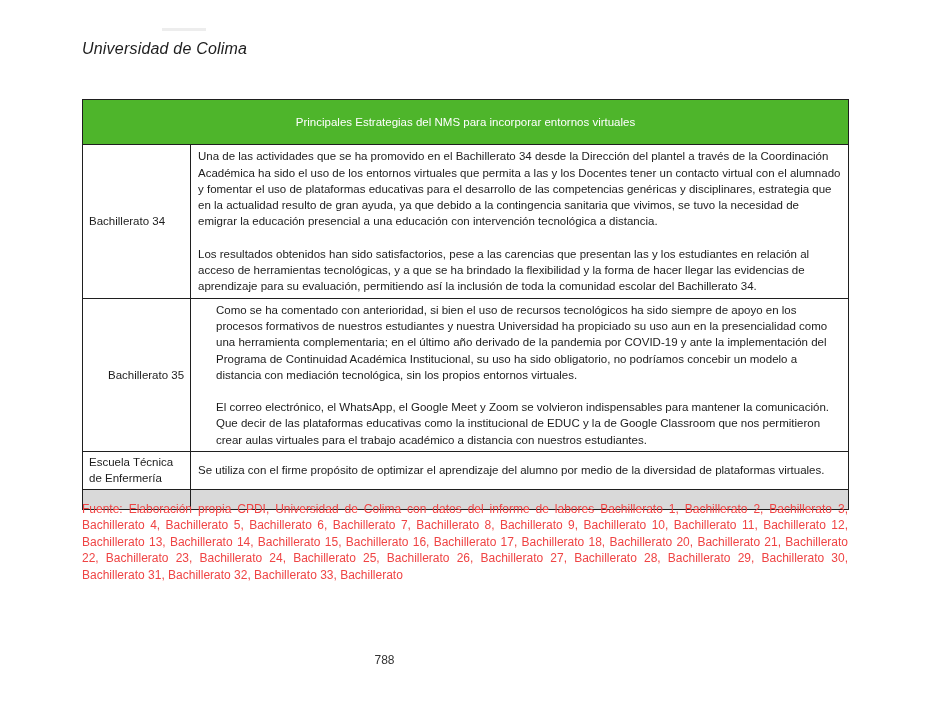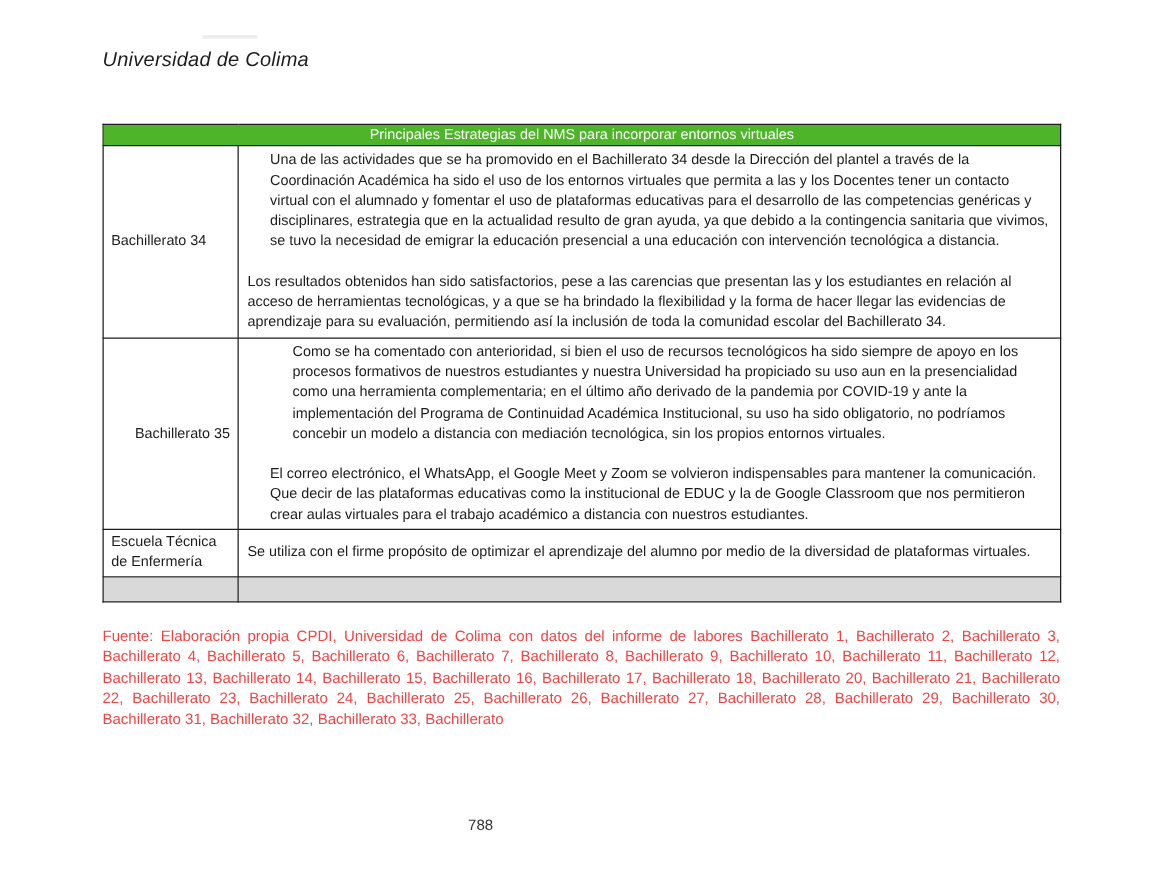--- a/index.html
+++ b/index.html
@@ -32,42 +32,42 @@
     font-size: 11.5px;
     line-height: 16.3px;
     overflow: hidden;
   }
   td.title-cell {
     height: 17px;
     background: var(--title-bg, #4eb52b);
     color: #ffffff;
     text-align: center;
     font-size: 11px;
-    padding: 0 4px;
+    padding: 14px 4px;
   }
   td.colhead-cell {
     height: 30px;
     background: var(--header-bg, #e2f0d9);
     text-align: center;
     vertical-align: middle;
     padding: 2px 4px;
   }
   td.plantel-cell {
     vertical-align: middle;
     padding: 2px 4px 2px 6px;
     background: #fff;
   }
   td.desc-cell {
     vertical-align: top;
     padding: 3px 7px;
     background: #fff;
   }
   td.desc-cell.v-middle { vertical-align: middle; }
   td.desc-cell p { margin: 0; }
-  td.desc-cell p.gap-after { margin-bottom: 16px; margin-left: 18px; }
+  td.desc-cell p.gap-after { margin-bottom: 16px; }
   tr.row-b34 td { height: 147px; }
   tr.row-b35 td { height: 150px; padding-left: 25px; }
   tr.row-enf td { height: 35px; }
   tr.row-empty td { height: 20px; background: var(--empty-bg, #d9d9d9); }
 
   .source-note {
     position: absolute; left: 82px; top: 501px;
     width: 766px;
     font-size: 12px;
     line-height: 16.4px;

